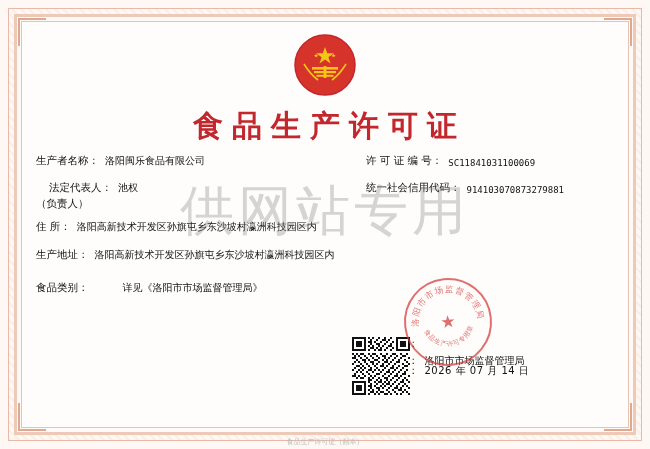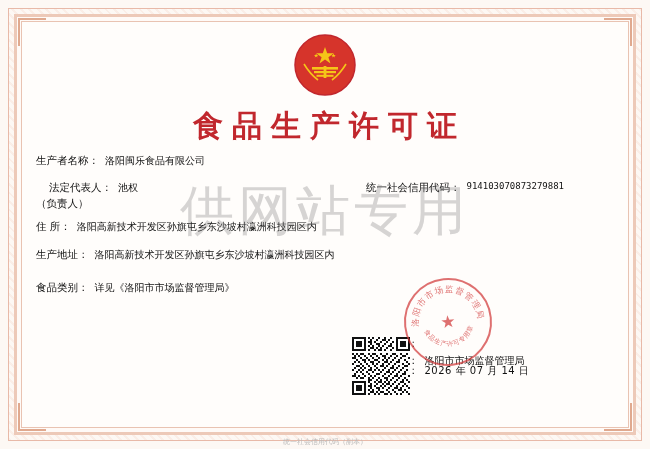--- a/index.html
+++ b/index.html
@@ -100,21 +100,21 @@
     top: 150px;
     right: 36px;
     bottom: 30px;
     font-size: 10.5px;
     color: #1c1c1c;
   }
 
   .row {
     position: absolute;
     display: flex;
-    align-items: flex-start;
+    align-items: flex-end;
     white-space: nowrap;
   }
   .lbl {
     color: #111;
     font-size: 10.5px;
     font-family: "DejaVu Sans", "Liberation Sans", sans-serif;
   }
   .val {
     font-size: 10px;
     color: #111;
@@ -125,21 +125,21 @@
     font-size: 9px;
     font-family: "DejaVu Sans Mono", "Liberation Mono", monospace;
   }
 
   
   #row-producer   { left: 0;   top: 4px;  }
   #row-legal      { left: 0;   top: 31px; margin-left: 13px; }
   #row-legal2     { left: 0;   top: 47px; }
   #row-address    { left: 0;   top: 70px; }
   #row-prodaddr   { left: 0;   top: 98px; }
-  #row-category   { left: 0;   top: 131px;}
+  #row-category   { left: 0;   top: 131px; gap: 28px;}
 
   
   #row-certno     { left: 330px; top: 4px;  }
   #row-credit     { left: 330px; top: 31px; }
   #row-issuer     { left: 330px; top: 160px; margin-top: 44px;}
   #row-issuedate  { left: 330px; top: 187px;}
   #row-validdate  { left: 330px; top: 214px;}
 
   .date-val {
     font-family: "DejaVu Sans", "Liberation Sans", sans-serif;
@@ -266,20 +266,24 @@
     <div class="row" id="row-prodaddr">
       <span class="lbl">生产地址：</span>
       <span class="val">洛阳高新技术开发区孙旗屯乡东沙坡村瀛洲科技园区内</span>
     </div>
 
     <div class="row" id="row-category">
       <span class="lbl">食品类别：</span>
       <span class="val">详见《洛阳市市场监督管理局》</span>
     </div>
 
+    <div class="row" id="row-certno">
+      <span class="lbl">许 可 证 编 号：</span>
+      <span class="val val-sm">SC11841031100069</span>
+    </div>
 
     <div class="row" id="row-credit">
       <span class="lbl">统一社会信用代码：</span>
       <span class="val val-sm">914103070873279881</span>
     </div>
 
     <div class="row" id="row-issuer">
       <span class="lbl">发证机关：</span>
       <span class="val">洛阳市市场监督管理局</span>
     </div>
@@ -544,15 +548,15 @@
         <textPath href="#topArc" startOffset="50%" text-anchor="middle">洛阳市市场监督管理局</textPath>
       </text>
       <text font-size="6.5" fill="#d23b3b" font-family="DejaVu Sans, sans-serif" letter-spacing="0.6">
         <textPath href="#botArc" startOffset="50%" text-anchor="middle">食品生产许可专用章</textPath>
       </text>
     </svg>
   </div>
 
   <div class="watermark">供网站专用</div>
 
-  <div class="footer-note">统一社会信用代码（副本）</div>
+  <div class="footer-note">食品生产许可证（副本）</div>
 
 </div>
 
 </body></html>

